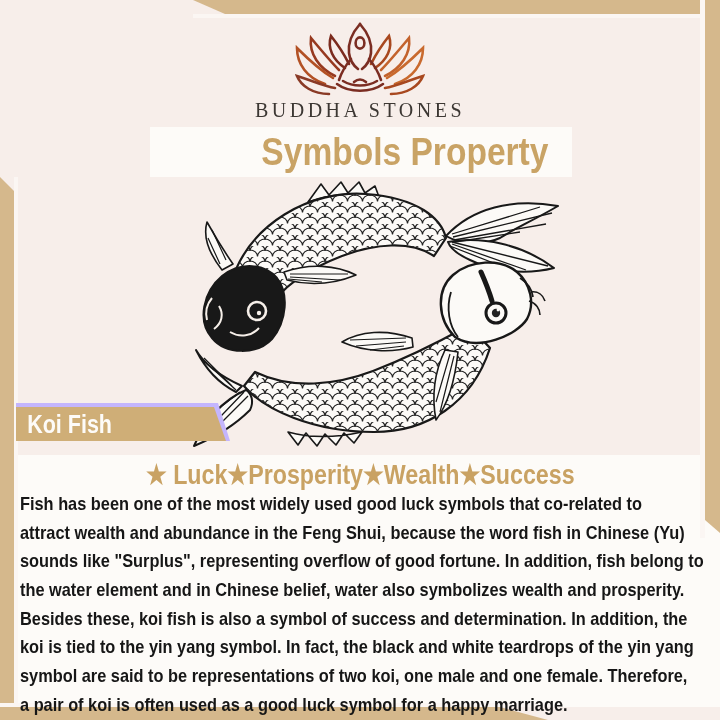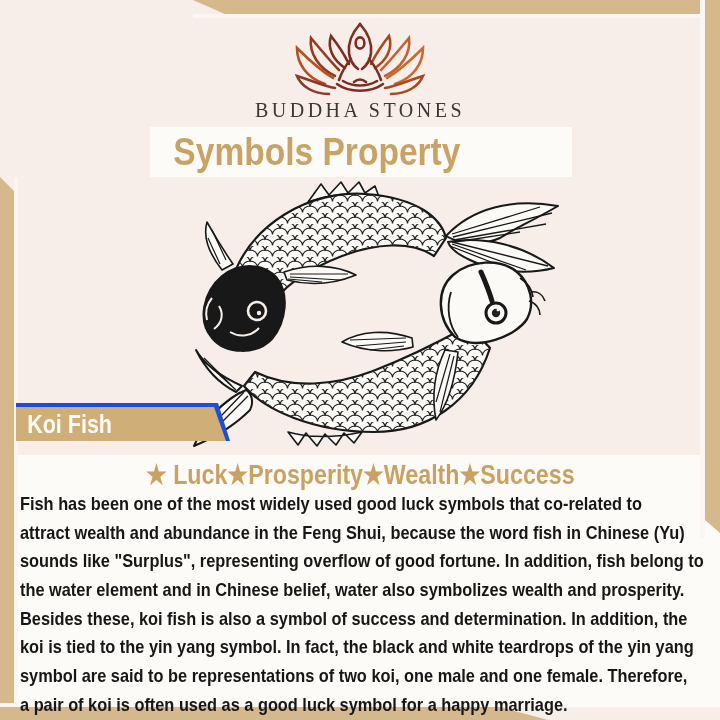--- a/index.html
+++ b/index.html
@@ -21,29 +21,29 @@
   #bottom-band-gap{left:0;top:703px;width:552px;height:4px;background:#fbf6f3;}
   #bottom-band{left:0;top:707px;width:548px;height:13px;
                clip-path:polygon(0 0,500px 0,548px 13px,0 13px);}
 
   
   #logo{left:295px;top:18px;width:130px;height:84px;}
   #brand{left:0;top:99px;width:720px;text-align:center;
          font-family:"Liberation Serif",serif;font-size:20px;letter-spacing:3.5px;
          color:#3c3733;}
   #title-box{left:150px;top:127px;width:422px;height:50px;background:#fdfbf8;
-             display:flex;align-items:center;justify-content:flex-start;}
+             display:flex;align-items:center;justify-content:flex-end;}
   #title-box span{font-size:39px;font-weight:bold;color:#c9a365;
                   transform:scaleX(.86);white-space:nowrap;}
 
   
   #fish{left:160px;top:180px;width:410px;height:272px;}
 
   
-  #koi-banner{left:16px;top:403px;width:214px;height:38px;background:#1d4ed8;
+  #koi-banner{left:16px;top:403px;width:214px;height:38px;background:#c4b5fd;
               clip-path:polygon(0 0,202px 0,214px 38px,0 38px);}
   #koi-banner-inner{position:absolute;left:0;top:4px;width:214px;height:34px;
               background:#cfae77;clip-path:polygon(0 0,198px 0,210px 34px,0 34px);
               display:flex;align-items:center;}
   #koi-banner-inner span{font-size:25px;font-weight:bold;color:#fdfbf8;
               padding-left:13px;transform:scaleX(.86);transform-origin:0 50%;
               white-space:nowrap;}
 
   
   #white-section{left:0;top:455px;width:720px;height:252px;background:#fdfbf8;}

